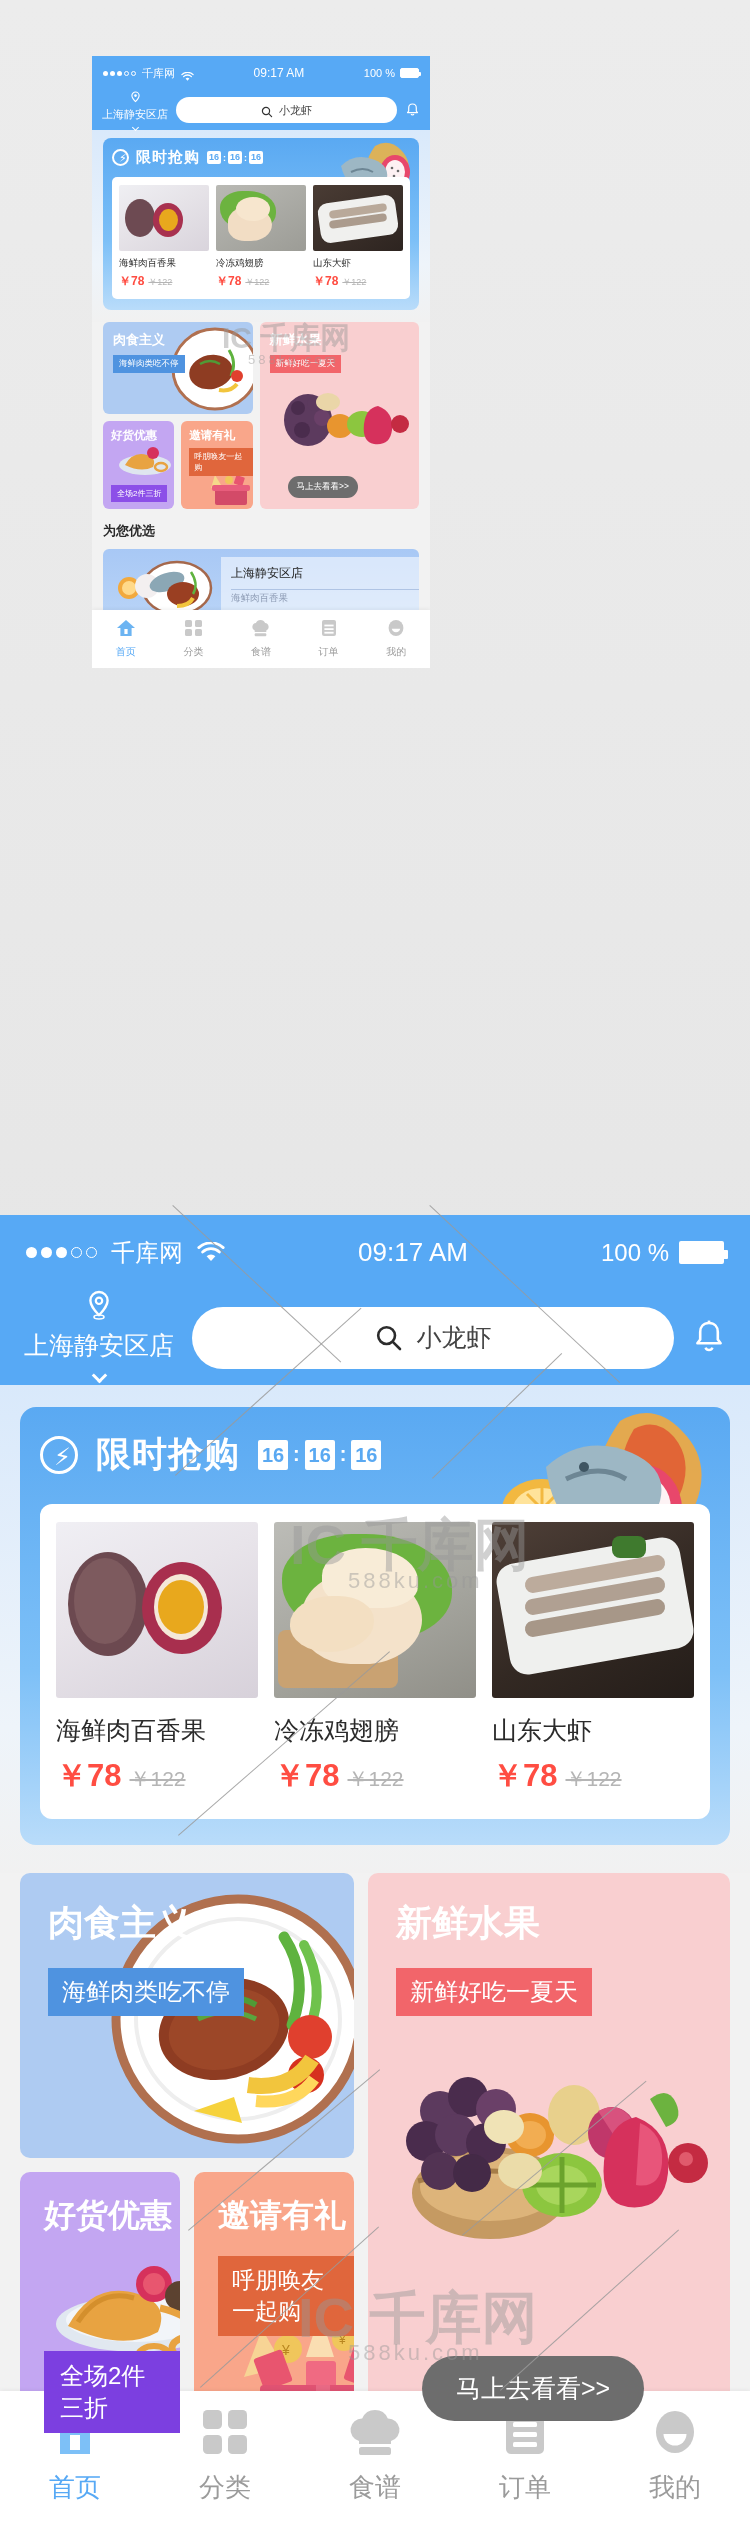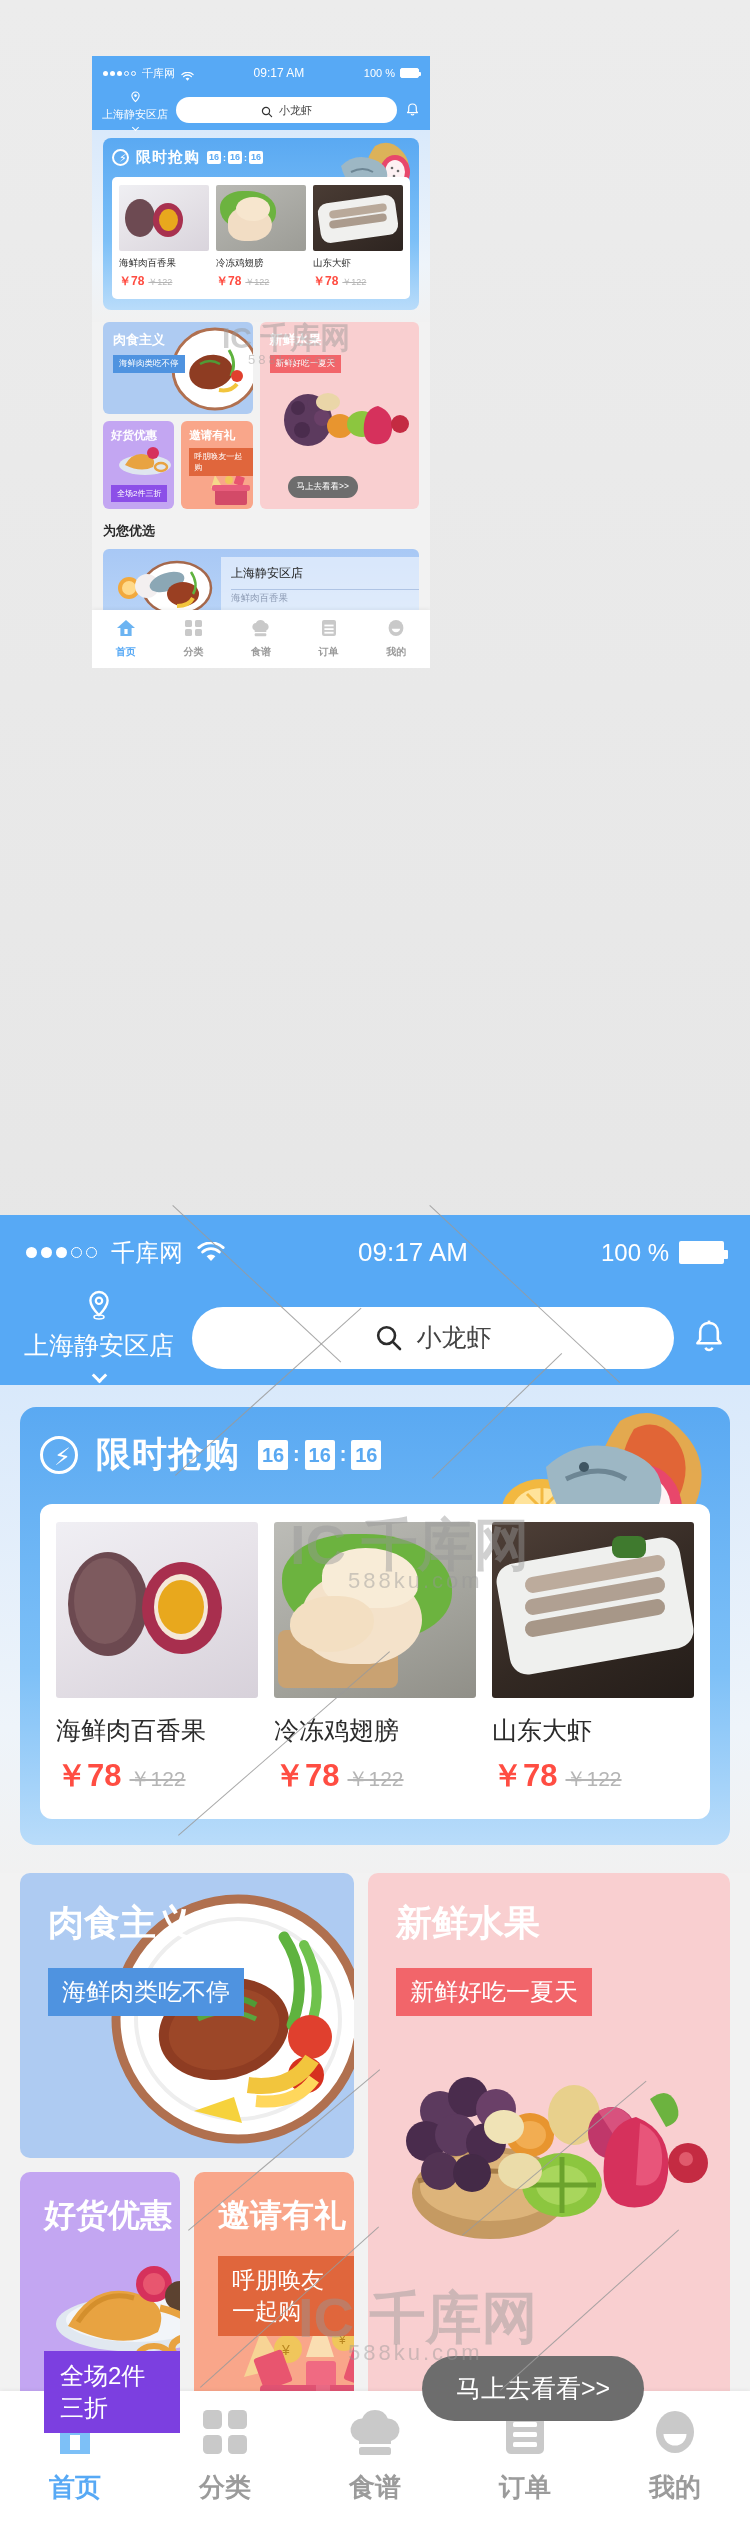--- a/index.html
+++ b/index.html
@@ -65,21 +65,21 @@
 
   .section-title { color:#2b2b2b; font-weight:bold;}
   .rec-card { background:linear-gradient(180deg,#a8c8f5 0%, #b9d4f7 100%); position:relative; overflow:hidden; border-radius:6px;}
   .rec-panel { background:rgba(255,255,255,.55); position:absolute;}
   .rec-t1 { color:#222; }
   .rec-div { background:rgba(120,150,200,.45); position:absolute;}
   .rec-t2 { color:#8e9cb5; }
 
   .tabbar { background:#fff; display:flex; align-items:center; box-shadow:0 -1px 4px rgba(0,0,0,.06);}
   .tab { flex:1; text-align:center; }
-  .tab-label { display:block;font-weight:bold; }
+  .tab-label { display:block; }
   .tab.active .tab-label { color:#57a9f5; }
   .tab .tab-label { color:#9b9b9b; }
   .ico { margin:0 auto; position:relative;}
 
   
   .wm { position:absolute; color:rgba(150,150,150,.45); font-weight:bold; white-space:nowrap; pointer-events:none; z-index:40;}
   .wm-sub { position:absolute; color:rgba(150,150,150,.45); letter-spacing:3px; white-space:nowrap; pointer-events:none; z-index:40;}
   .callout { position:absolute; background:#9a9a9a; transform-origin:0 0; z-index:45; height:1px; opacity:.85;}
 
   

